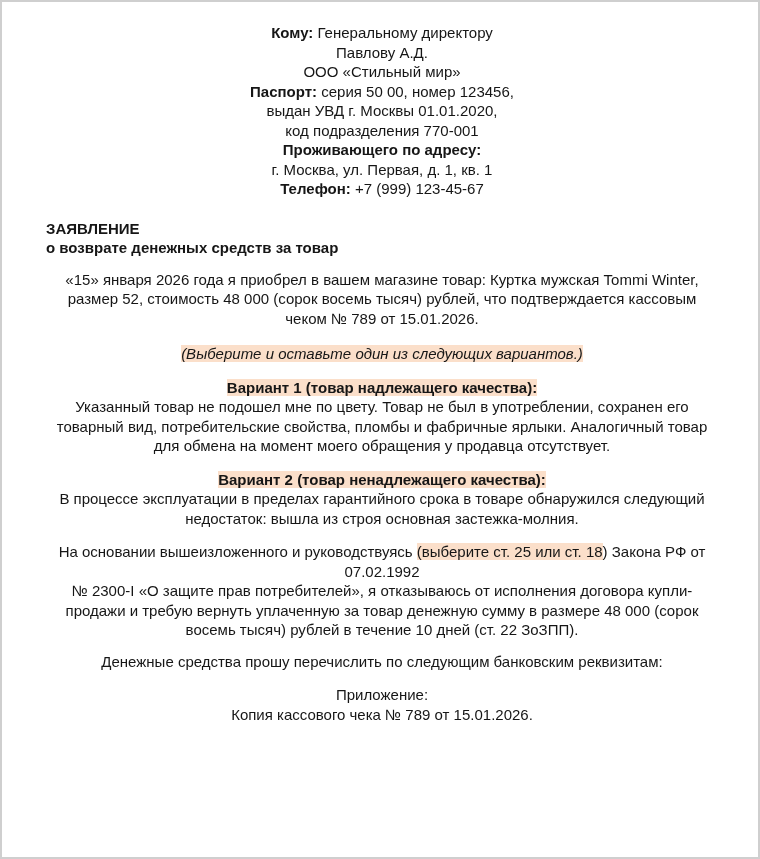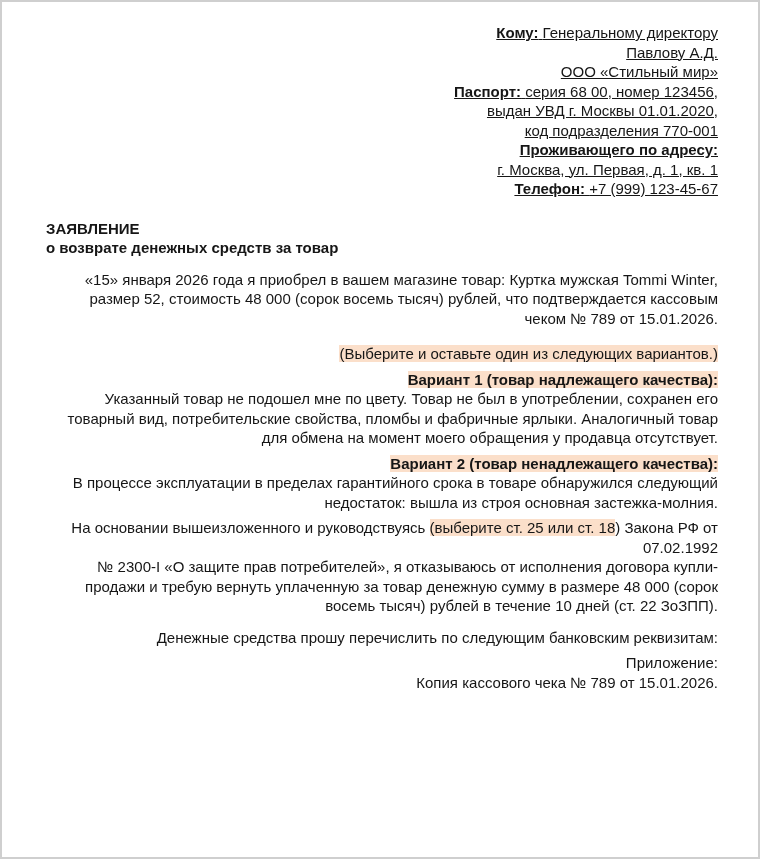--- a/index.html
+++ b/index.html
@@ -14,59 +14,59 @@
     background: #ffffff;
     border: 2px solid #cfcfcf;
     padding: 21px 40px 0 44px;
     font-family: "Liberation Sans", "DejaVu Sans", sans-serif;
     font-size: 15px;
     line-height: 19.5px;
     color: #161616;
     overflow: hidden;
   }
   .header-block {
-    text-align: right;
-    text-decoration: underline;
+    text-align: center;
   }
   .header-line b {
     font-weight: bold;
   }
   .doc-title {
     font-weight: bold;
     margin-top: 20px;
   }
   .paragraph {
     margin-top: 13px;
-    text-align: right;
+    text-align: center;
   }
   .gap-par {
-    margin-top: 6px;
+    margin-top: 14px;
   }
   .hl {
     background: #fbdfca;
   }
   .note-line {
+    font-style: italic;
   }
   .option-heading {
     font-weight: bold;
   }
   .tight {
     margin: 0;
   }
 </style>
 </head>
 <body>
 
 <div class="page">
 
   <div class="header-block">
     <div class="header-line"><b>Кому:</b> <span>Генеральному директору</span></div>
     <div class="header-line"><span>Павлову А.Д.</span></div>
     <div class="header-line"><span>ООО «Стильный мир»</span></div>
-    <div class="header-line"><b>Паспорт:</b> <span>серия 68 00, номер 123456,</span></div>
+    <div class="header-line"><b>Паспорт:</b> <span>серия 50 00, номер 123456,</span></div>
     <div class="header-line"><span>выдан УВД г. Москвы 01.01.2020,</span></div>
     <div class="header-line"><span>код подразделения 770-001</span></div>
     <div class="header-line"><b>Проживающего по адресу:</b></div>
     <div class="header-line"><span>г. Москва, ул. Первая, д. 1, кв. 1</span></div>
     <div class="header-line"><b>Телефон:</b> <span>+7 (999) 123-45-67</span></div>
   </div>
 
   <div class="doc-title">
     <div class="tight">ЗАЯВЛЕНИЕ</div>
     <div class="tight">о возврате денежных средств за товар</div>

